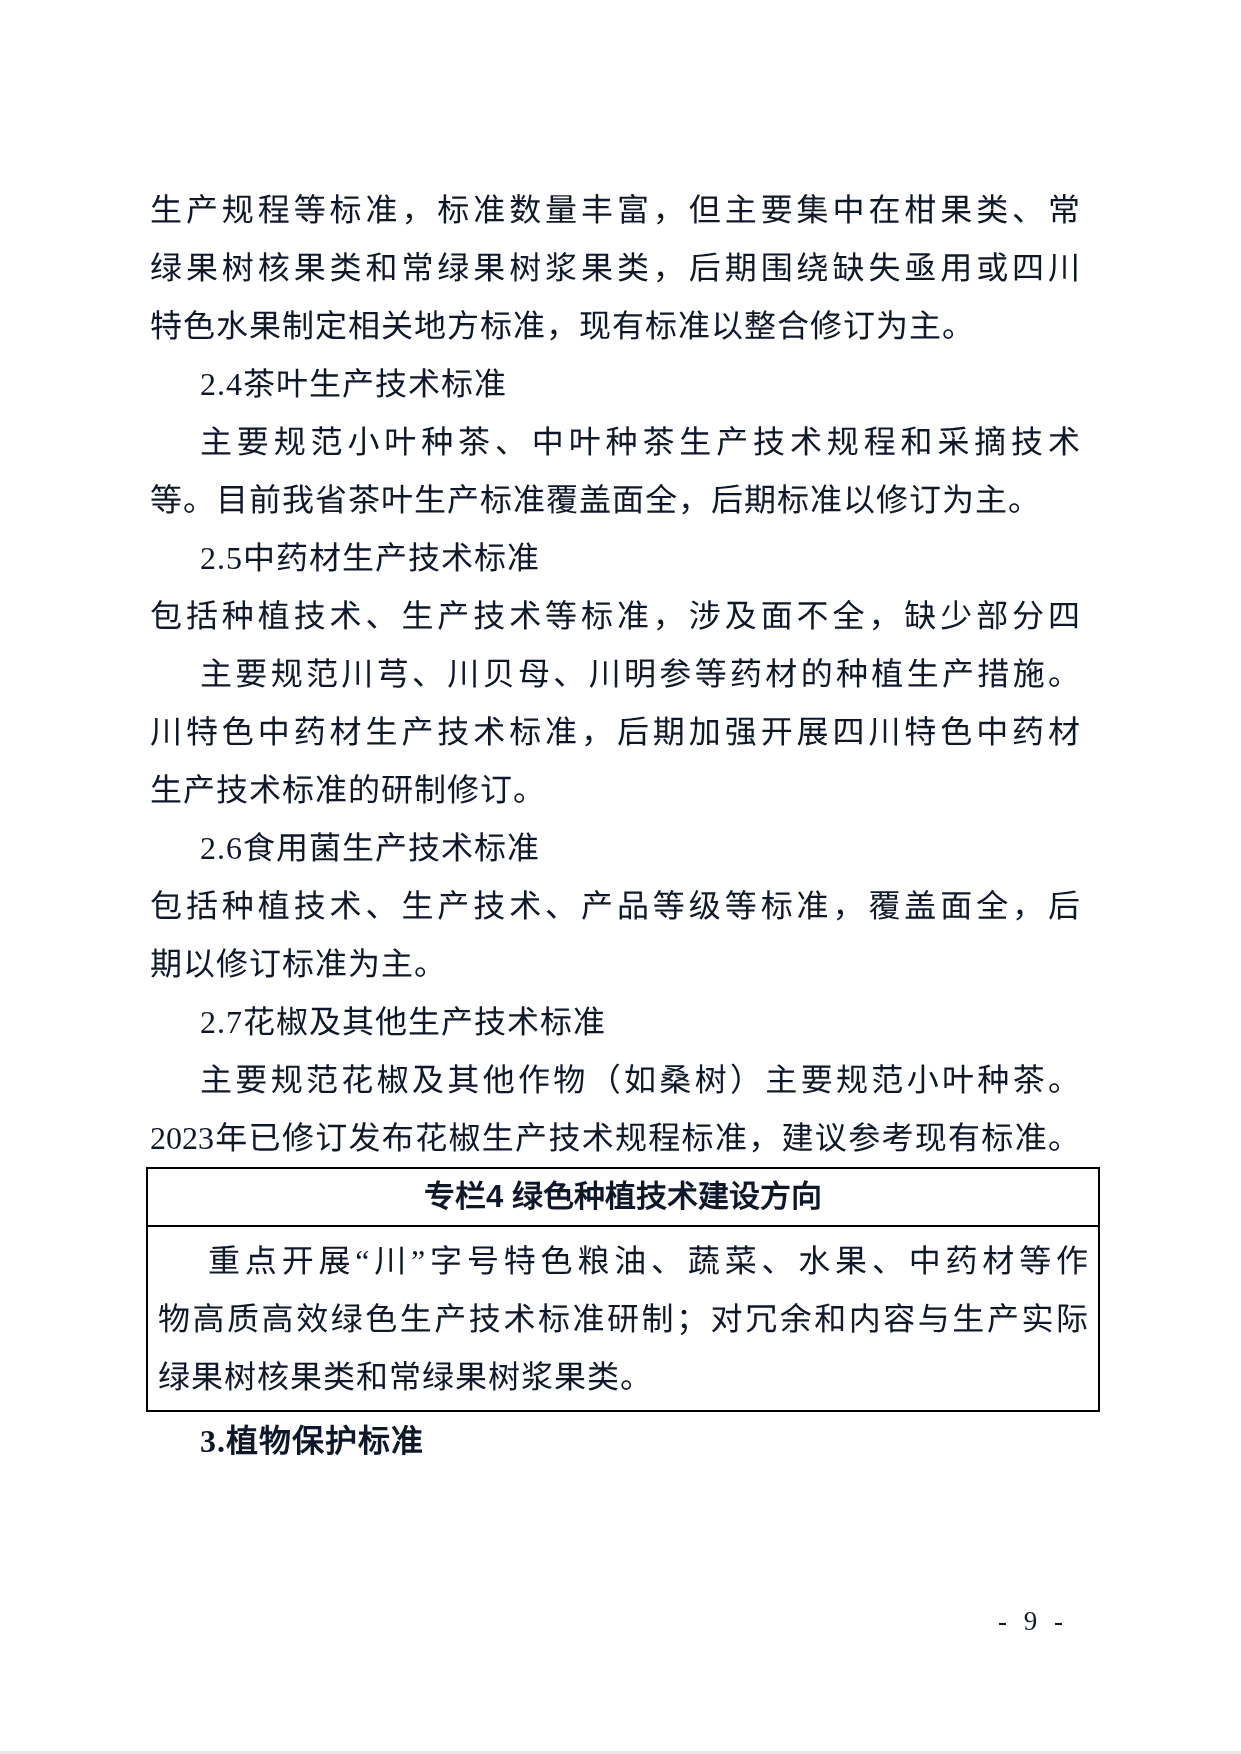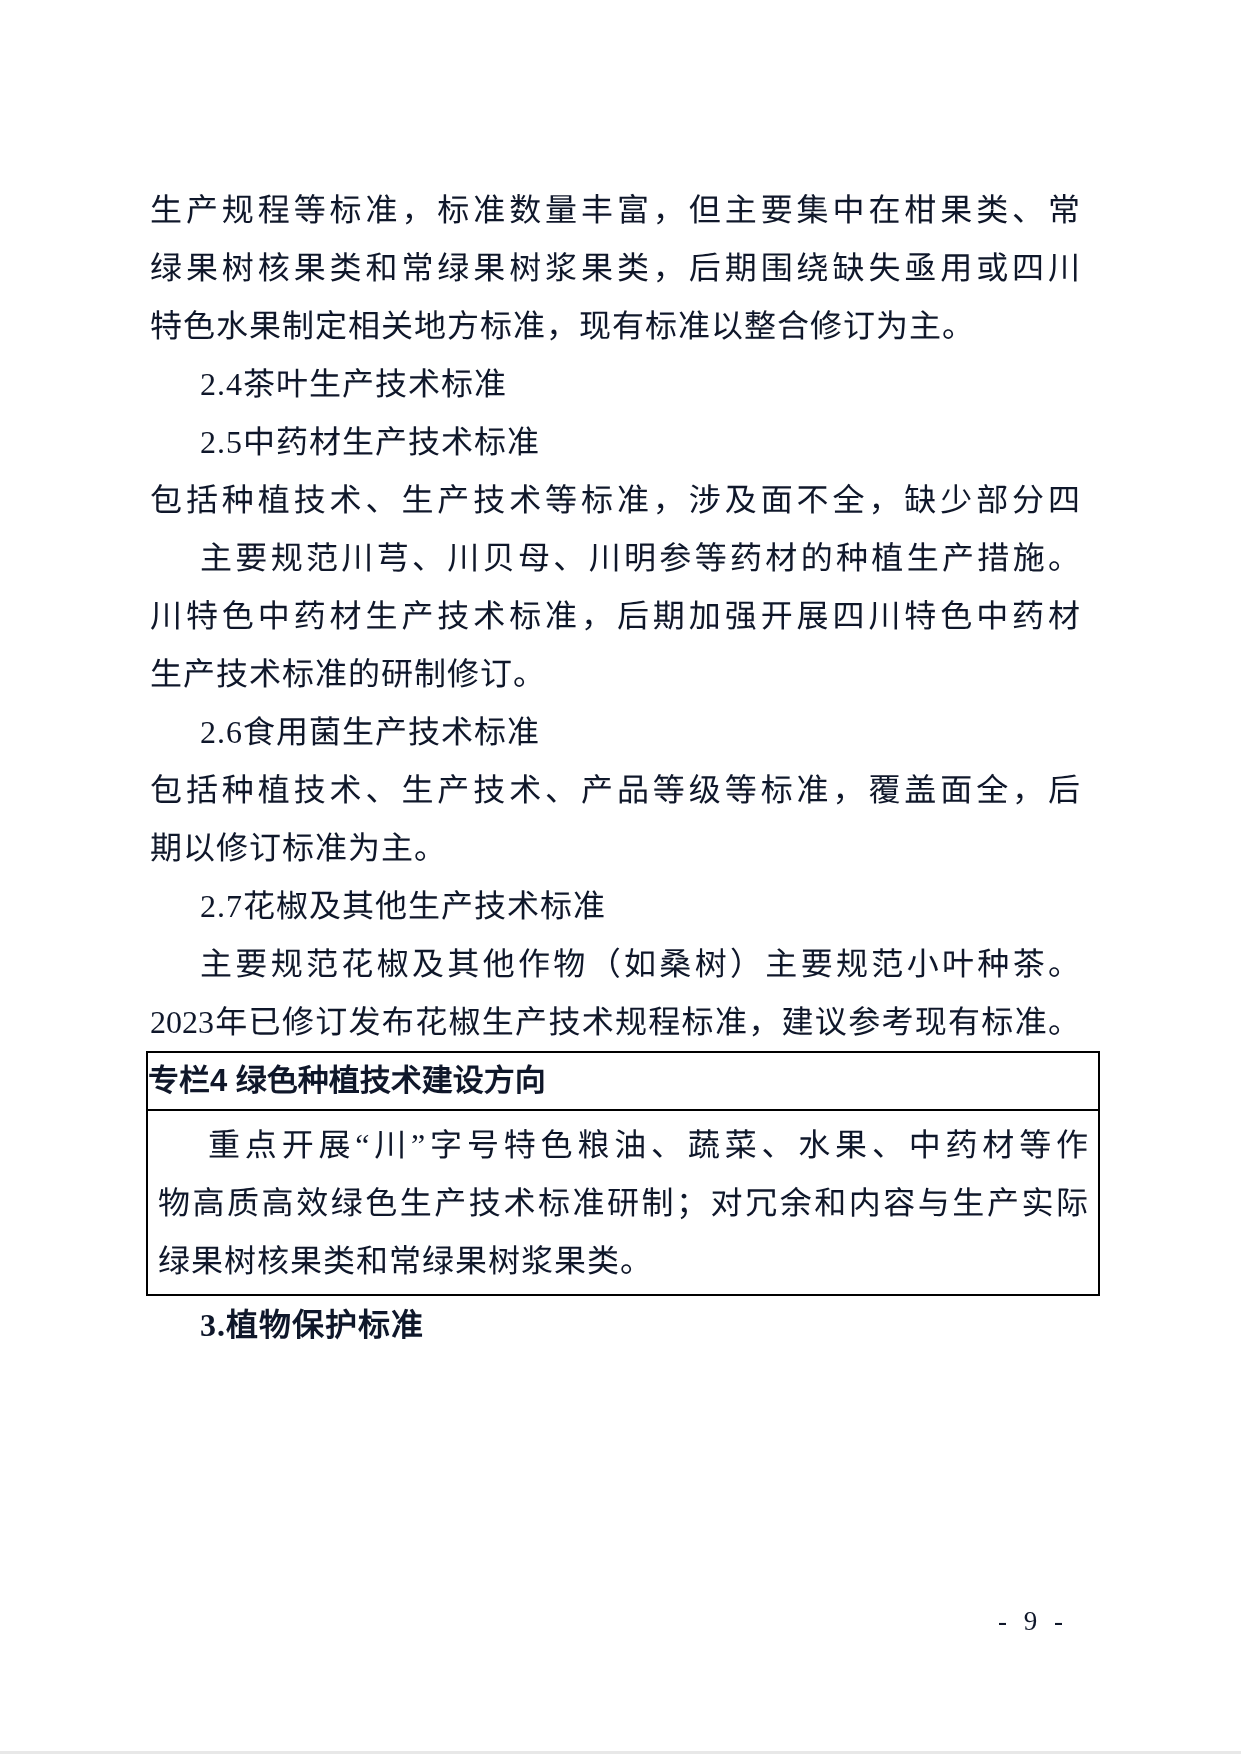--- a/index.html
+++ b/index.html
@@ -40,21 +40,21 @@
   
   .callout{
     box-sizing:border-box;
     width:954px;
     margin-left:-4px;
     border:2px solid #000;
   }
   .callout-title{
     height:56px;
     line-height:56px;
-    text-align:left;
+    text-align:center;
     font-size:31px;
     font-weight:bold;
     font-family:"Liberation Sans","DejaVu Sans",sans-serif;
     border-bottom:2px solid #000;
   }
   .callout-body{
     padding:5px 10px 4px 10px;
     border-radius:27px;
   }
   .pagenum{
@@ -72,20 +72,22 @@
 <body>
 
 <div class="page">
 
   <div class="content">
 
     <div class="line j">生产规程等标准，标准数量丰富，但主要集中在柑果类、常</div>
     <div class="line j">绿果树核果类和常绿果树浆果类，后期围绕缺失亟用或四川</div>
     <div class="line">特色水果制定相关地方标准，现有标准以整合修订为主。</div>
     <div class="line ind">2.4茶叶生产技术标准</div>
+    <div class="line ind j">主要规范小叶种茶、中叶种茶生产技术规程和采摘技术</div>
+    <div class="line">等。目前我省茶叶生产标准覆盖面全，后期标准以修订为主。</div>
     <div class="line ind">2.5中药材生产技术标准</div>
     <div class="line j">包括种植技术、生产技术等标准，涉及面不全，缺少部分四</div>
     <div class="line ind j">主要规范川芎、川贝母、川明参等药材的种植生产措施。</div>
     <div class="line j">川特色中药材生产技术标准，后期加强开展四川特色中药材</div>
     <div class="line">生产技术标准的研制修订。</div>
     <div class="line ind">2.6食用菌生产技术标准</div>
     <div class="line j">包括种植技术、生产技术、产品等级等标准，覆盖面全，后</div>
     <div class="line">期以修订标准为主。</div>
     <div class="line ind">2.7花椒及其他生产技术标准</div>
     <div class="line ind j">主要规范花椒及其他作物（如桑树）主要规范小叶种茶。</div>

